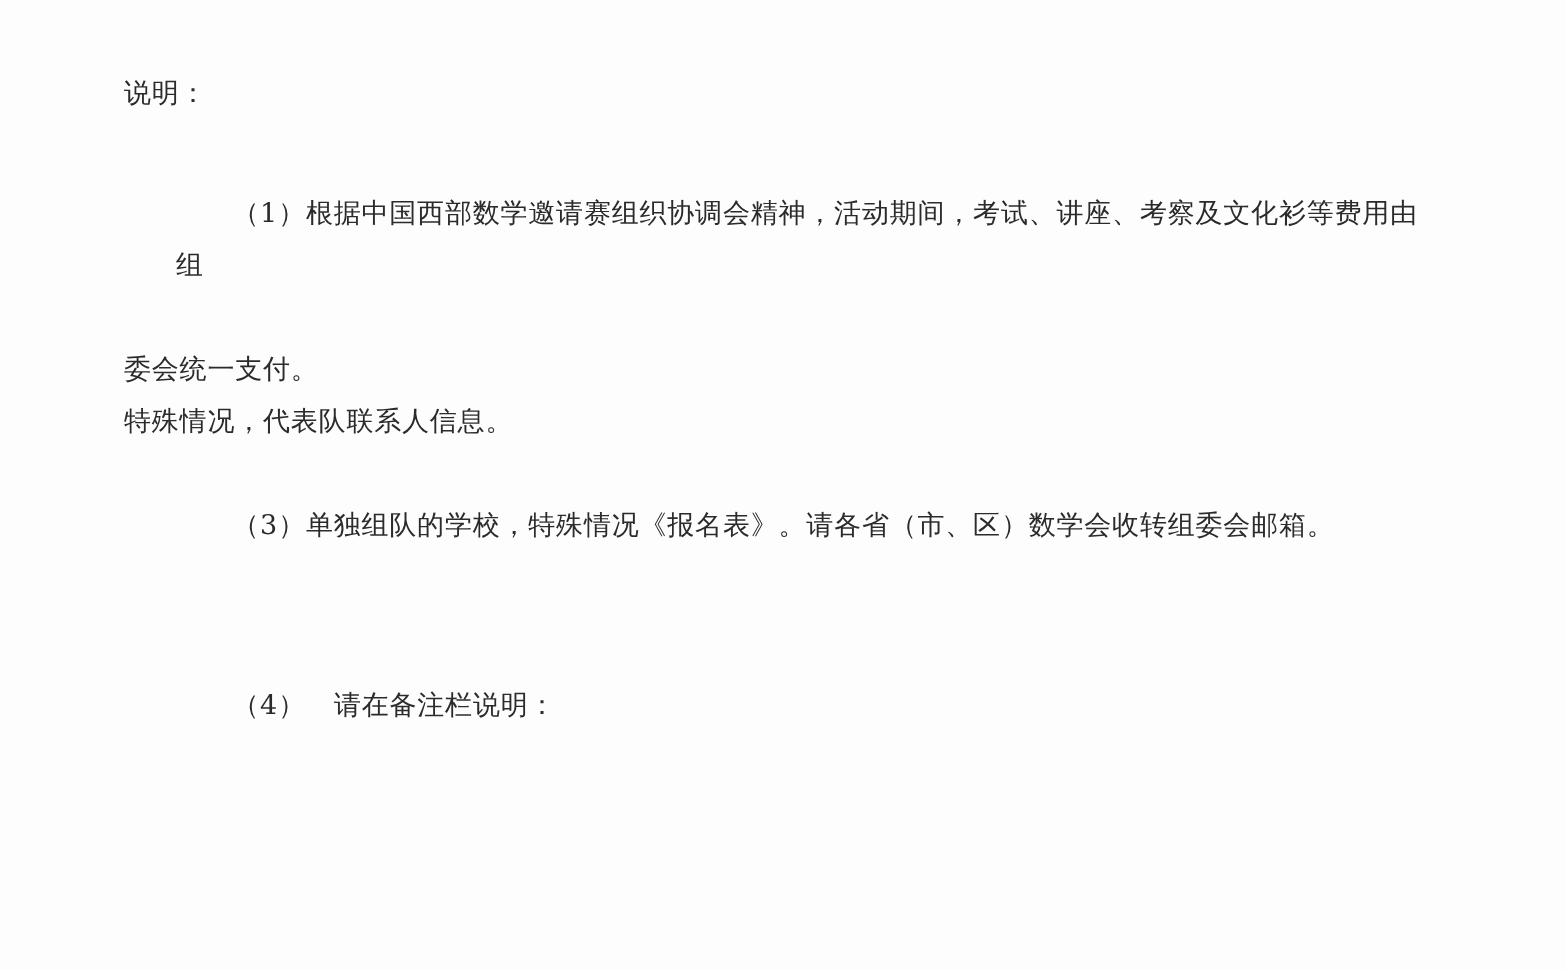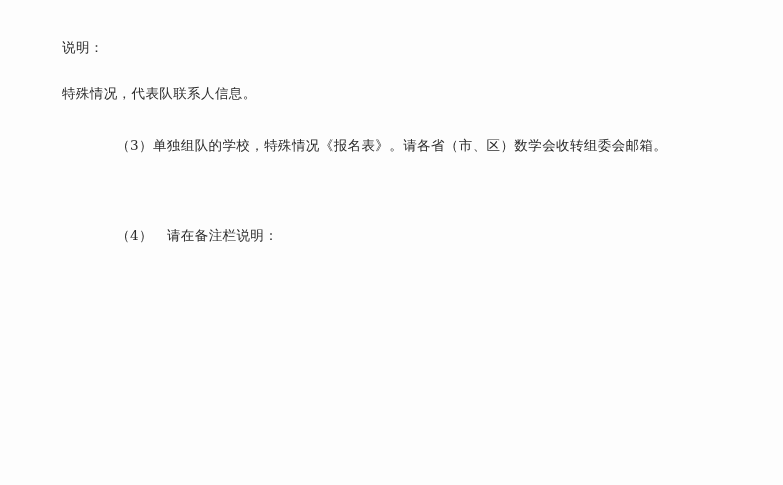--- a/index.html
+++ b/index.html
@@ -27,21 +27,21 @@
     width: 660px;
     color: #2b2b2b;
   }
   .line {
     font-size: 13.5px;
     line-height: 26px;
     letter-spacing: 0.4px;
     white-space: pre-wrap;
   }
   .heading {
-    margin-bottom: 20px;
+    margin-bottom: 8px;
   }
   .para {
     text-indent: 0;
     margin-bottom: 0;
   }
   .indent-1 {
     padding-left: 26px;
   }
   .indent-2 {
     padding-left: 0px;
@@ -56,20 +56,24 @@
   }
 </style>
 </head>
 <body>
 
 <div class="page">
   <div class="doc-body">
 
     <div class="line heading">说明：</div>
 
+    <div class="line para indent-1">
+      <span>（1）</span><span>根据中国西部数学邀请赛组织协调会精神，活动期间，考试、讲座、考察及文化衫等费用由组</span>
+    </div>
+    <div class="line para indent-2">委会统一支付。</div>
 
     <div class="line para indent-2">特殊情况，代表队联系人信息。</div>
 
     <div class="line para indent-1">
       <span>（3）</span><span>单独组队的学校，特殊情况《报名表》。请各省（市、区）数学会收转组委会邮箱。</span>
     </div>
 
     <div class="line item-4">
       <span>（4）</span><span class="gap" style="width:14px"></span><span>请在备注栏说明：</span>
     </div>

